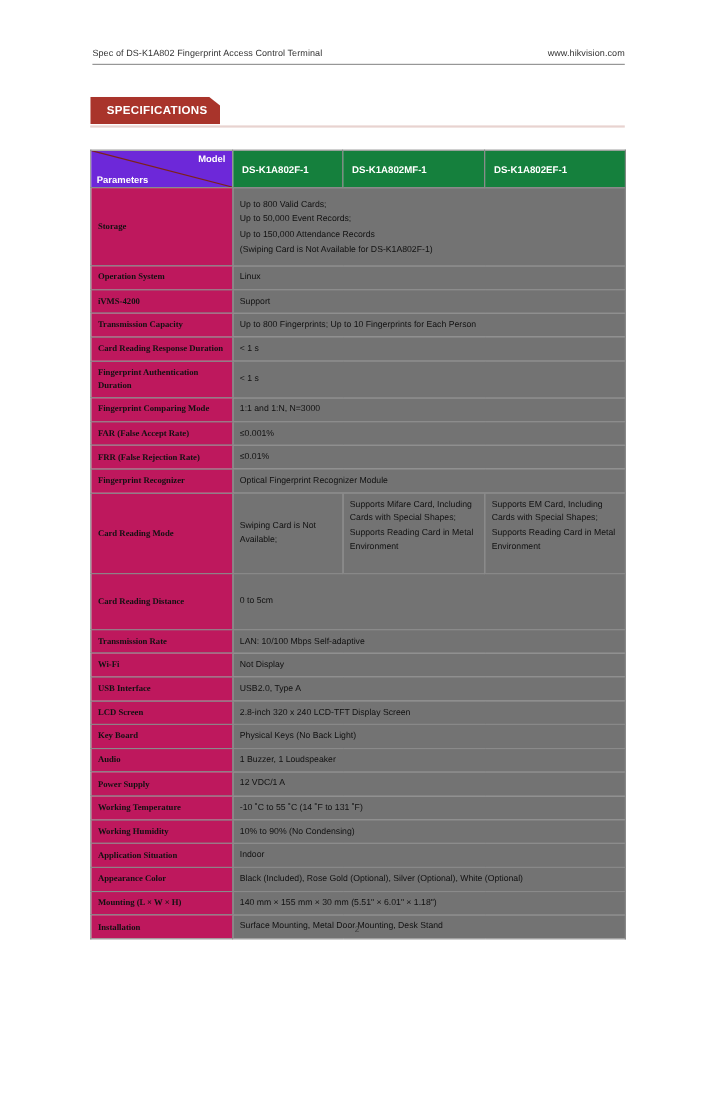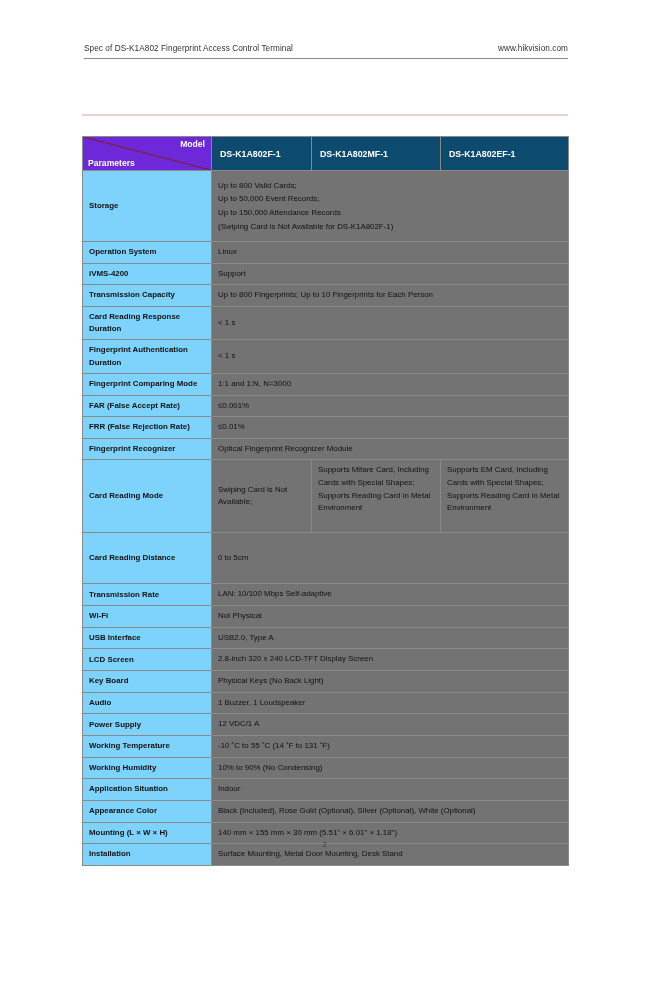--- a/index.html
+++ b/index.html
@@ -123,36 +123,37 @@
   }
   .hdr-corner .params {
     position: absolute;
     left: 5px;
     bottom: 2px;
     color: #ffffff;
     font-weight: bold;
     font-size: 8.6px;
   }
   .hdr-model {
-    background: #0c4a6e;
+    background: #15803d;
     color: #ffffff;
     font-weight: bold;
     font-size: 8.8px;
     padding: 0 0 0 8px !important;
     height: 33px;
   }
 
   
   .lbl {
-    background: #7dd3fc;
+    background: #be185d;
     font-weight: bold;
     font-size: 7.9px;
     padding: 4px 0 4px 6px !important;
     line-height: 1.55;
     color: #111111;
+    font-family: Liberation Serif, serif;
   }
   .val {
     background: #737373;
     font-size: 7.9px;
     padding: 4px 0 4px 6px !important;
     line-height: 1.6;
     color: #111111;
   }
   .val .line { display: block; }
   .val.multi { line-height: 1.72; }
@@ -178,20 +179,23 @@
 <div class="page">
 
   <div class="doc-header">
     <span class="left">Spec of DS-K1A802 Fingerprint Access Control Terminal</span>
     <span class="right">www.hikvision.com</span>
   </div>
   <div class="header-rule"></div>
 
   <div class="section-banner-wrap">
     <div class="banner-rule"></div>
+    <div class="banner-tab">
+      <span class="label">SPECIFICATIONS</span>
+    </div>
   </div>
 
   <table class="spec-table">
     <colgroup>
       <col style="width:129px">
       <col style="width:100px">
       <col style="width:129px">
       <col style="width:128px">
     </colgroup>
     <tbody>
@@ -276,21 +280,21 @@
         <td class="val" colspan="3">0 to 5cm</td>
       </tr>
 
       <tr>
         <td class="lbl">Transmission Rate</td>
         <td class="val" colspan="3">LAN: 10/100 Mbps Self-adaptive</td>
       </tr>
 
       <tr>
         <td class="lbl">Wi-Fi</td>
-        <td class="val" colspan="3">Not Physical</td>
+        <td class="val" colspan="3">Not Display</td>
       </tr>
 
       <tr>
         <td class="lbl">USB Interface</td>
         <td class="val" colspan="3">USB2.0, Type A</td>
       </tr>
 
       <tr>
         <td class="lbl">LCD Screen</td>
         <td class="val" colspan="3">2.8-inch 320 x 240 LCD-TFT Display Screen</td>

